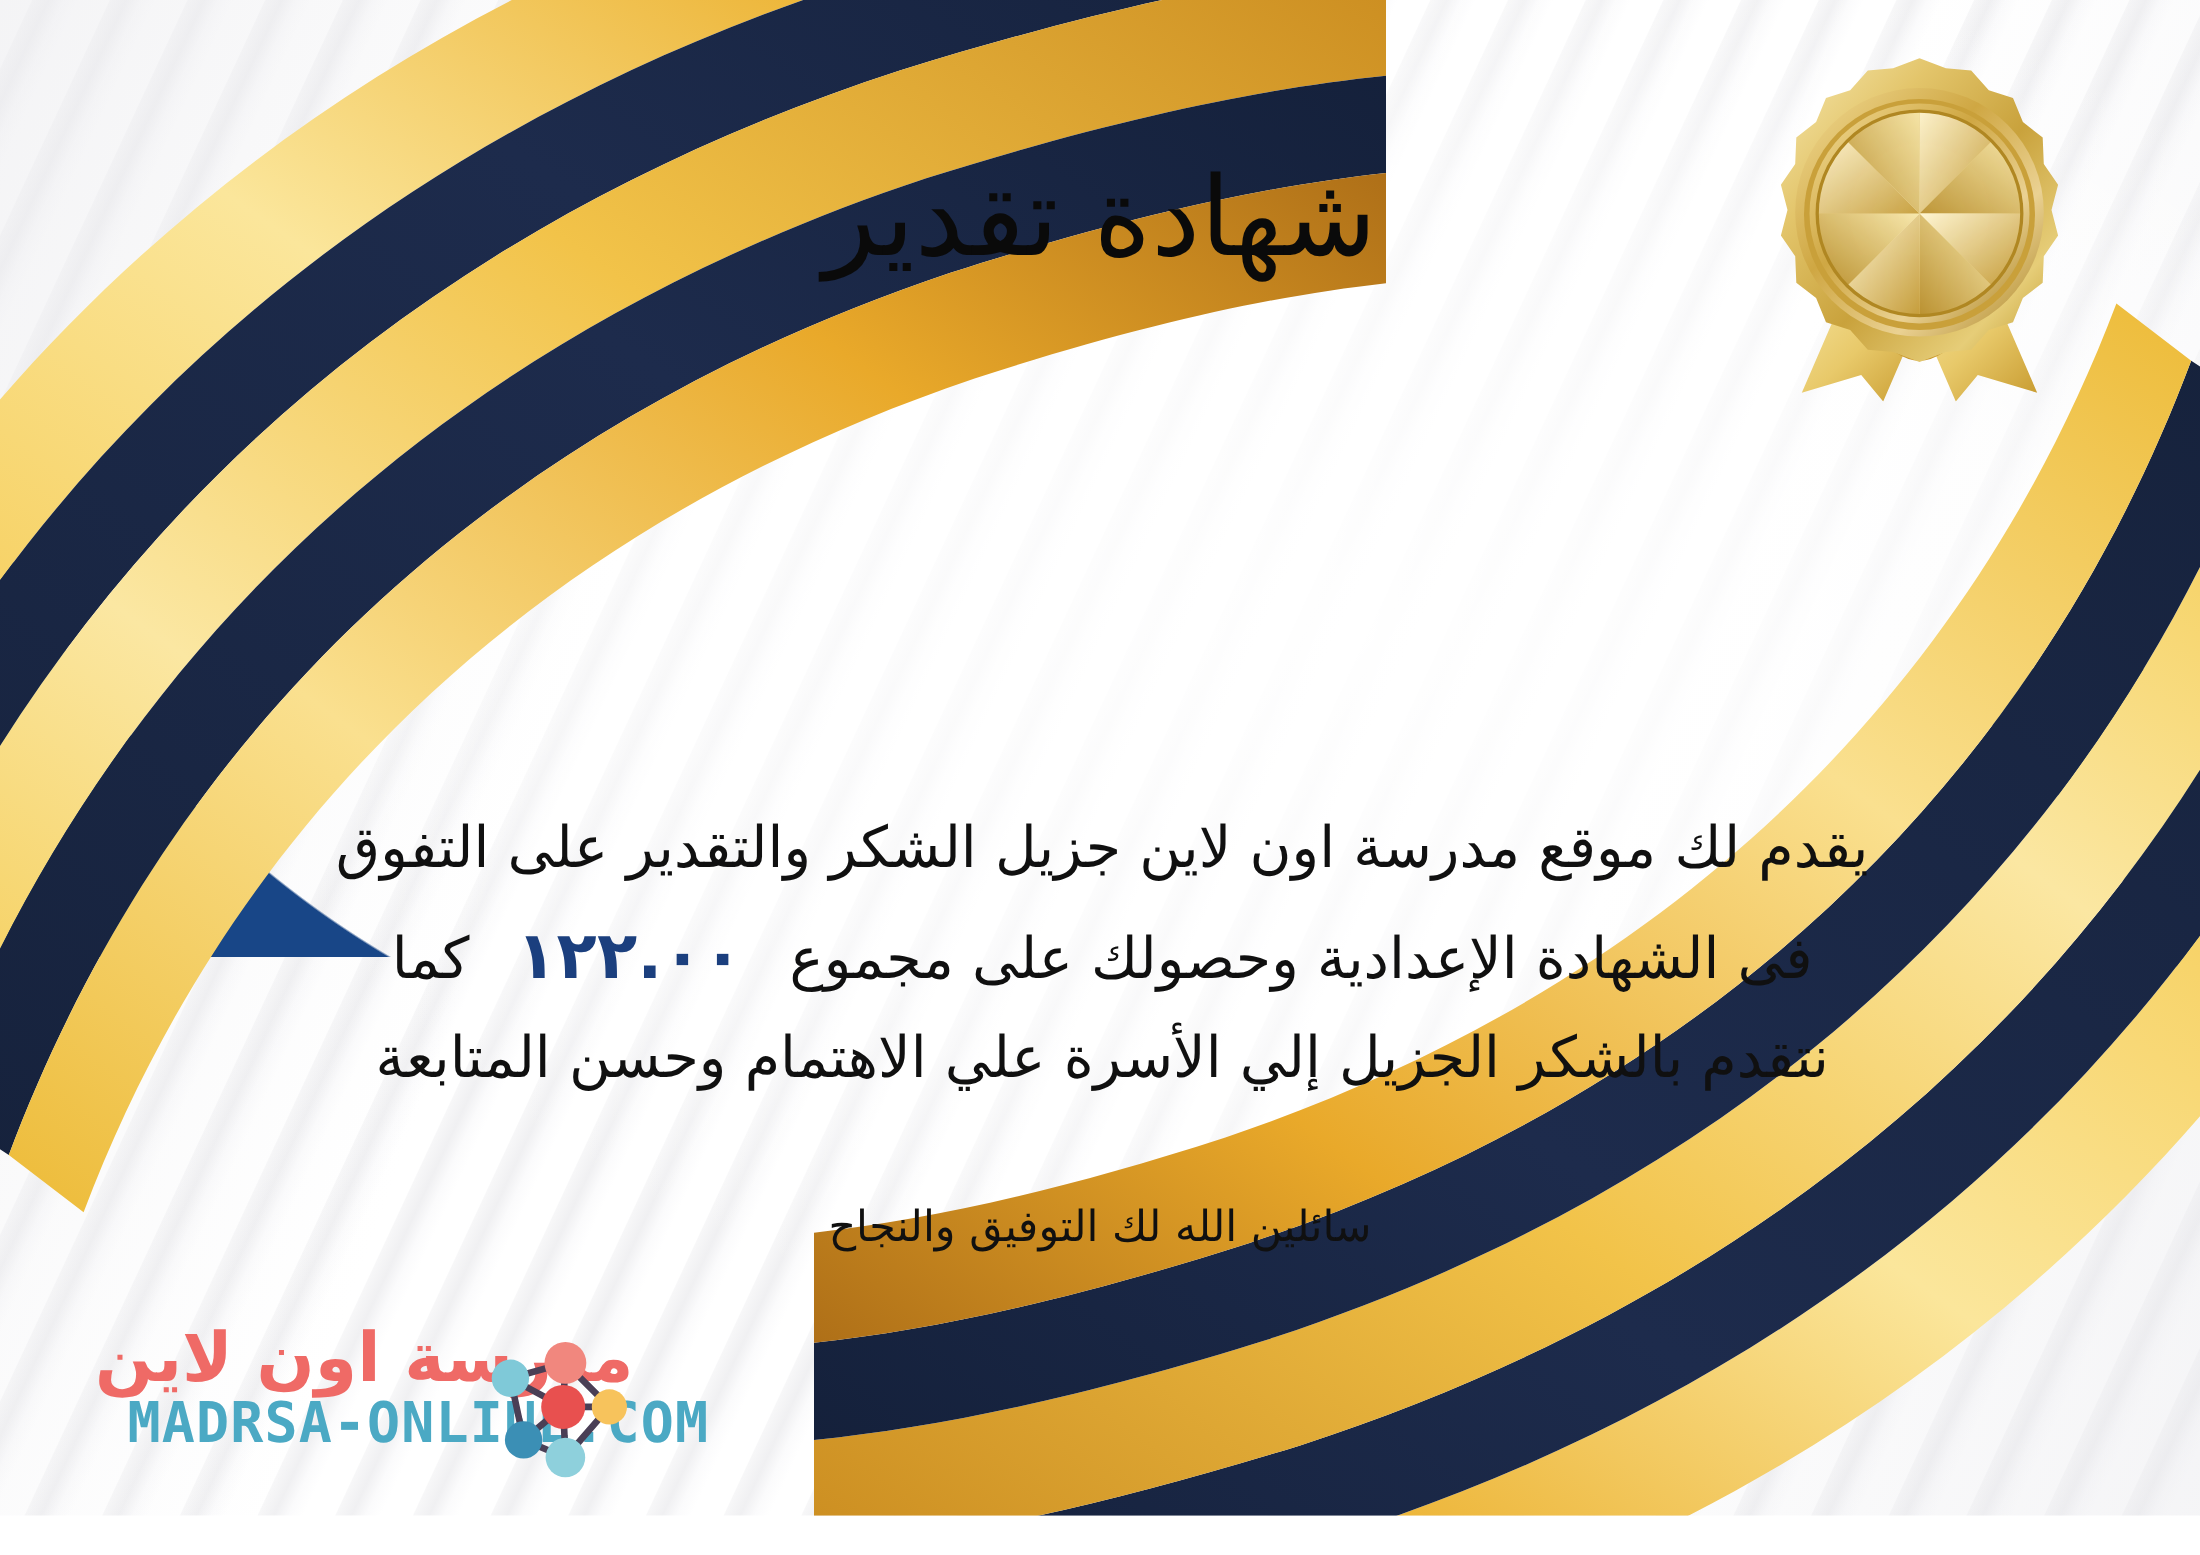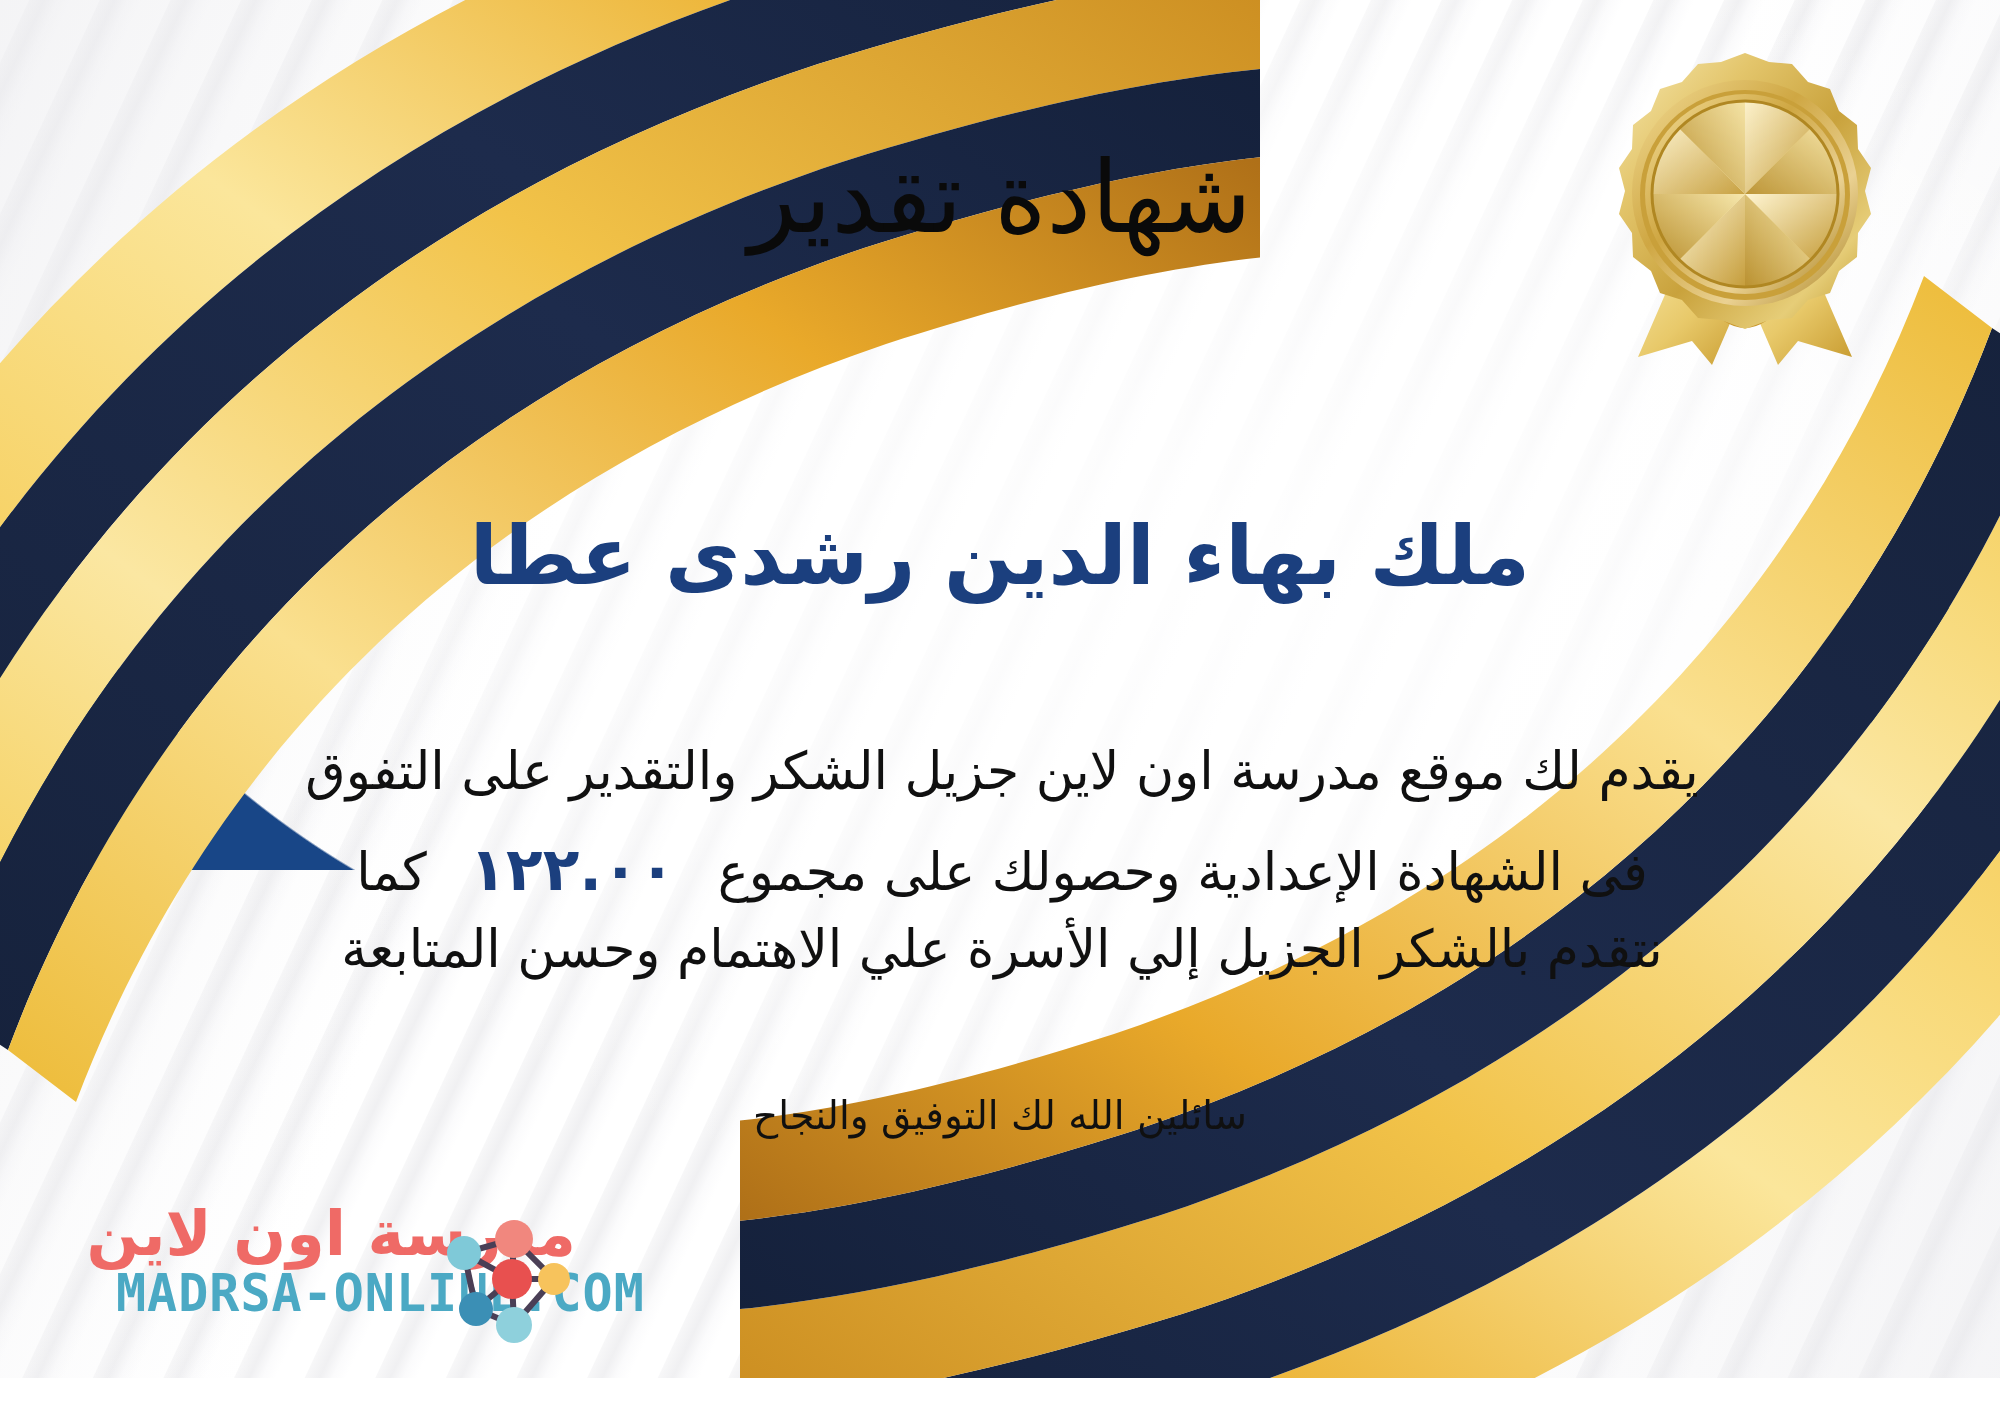--- a/index.html
+++ b/index.html
@@ -90,21 +90,21 @@
     color:#101010;
     font-size:52px;
     line-height:1.42;
   }
   .body-line{
     display:block;
     white-space:nowrap;
   }
   .body-line.l1{letter-spacing:.5px;}
   .body-line.l2{margin-top:18px;}
-  .body-line.l3{margin-top:1px;}
+  .body-line.l3{margin-top:14px;}
   .score{
     color:#1b3f7e;
     font-weight:700;
     font-size:60px;
     padding:0 26px;
     display:inline-block;
   }
   .closing-line{
     position:absolute;left:0;right:0;top:1090px;
     text-align:center;
@@ -286,21 +286,20 @@
         <path d="M145 149 L79 83 A93 93 0 0 1 145 56 Z" fill="url(#w2)"></path>
       </g>
       <circle cx="145" cy="149" r="93" fill="none" stroke="#b08722" stroke-width="3"></circle>
     </g>
   </svg>
 
   <div class="content">
 
     <div class="cert-title">شهادة تقدير</div>
 
-    <div class="recipient-name">ملك بهاء الدين رشدى عطا</div>
 
     <div class="body-block">
       <span class="body-line l1">يقدم لك موقع مدرسة اون لاين جزيل الشكر  والتقدير على التفوق</span>
       <span class="body-line l2">
         <span>فى الشهادة الإعدادية وحصولك على مجموع</span>
         <span class="score">١٢٢.٠٠</span>
         <span>كما</span>
       </span>
       <span class="body-line l3">نتقدم  بالشكر الجزيل إلي الأسرة علي الاهتمام وحسن المتابعة</span>
     </div>

